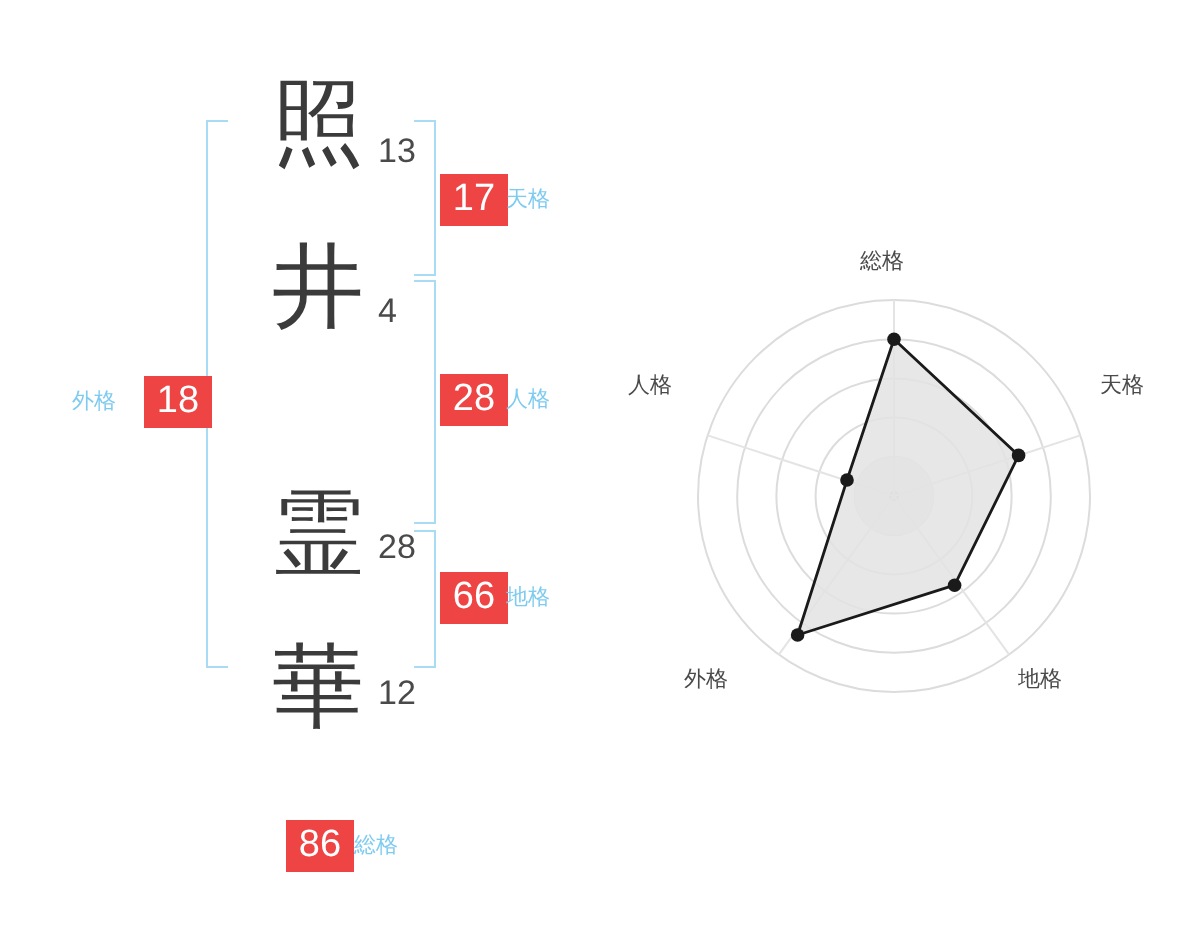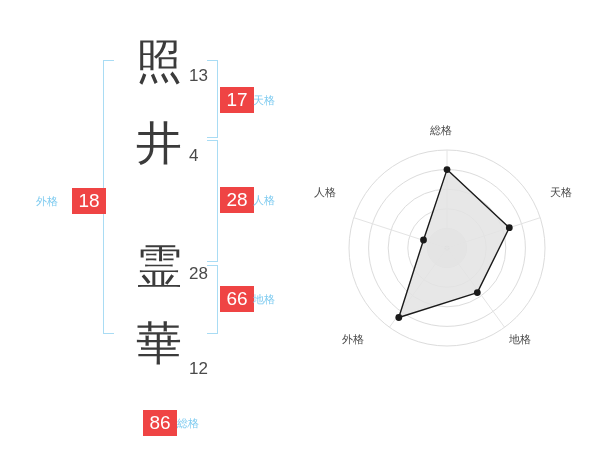--- a/index.html
+++ b/index.html
@@ -121,21 +121,21 @@
     <div class="kanji" style="left:131px; top:38px;">照</div>
     <div class="stroke-num" style="left:189px; top:66px;">13</div>
 
     <div class="kanji" style="left:131px; top:120px;">井</div>
     <div class="stroke-num" style="left:189px; top:146px;">4</div>
 
     <div class="kanji" style="left:131px; top:243px;">霊</div>
     <div class="stroke-num" style="left:189px; top:264px;">28</div>
 
     <div class="kanji" style="left:131px; top:320px;">華</div>
-    <div class="stroke-num" style="left:189px; top:359px;">12</div>
+    <div class="stroke-num" style="left:189px; top:337px;">12</div>
 
     <div class="bracket bracket-right" style="left:207px; top:60px; width:10px; height:76px;"></div>
     <div class="badge" style="left:220px; top:87px;">17</div>
     <div class="badge-label" style="left:253px; top:87px;">天格</div>
 
     <div class="bracket bracket-right" style="left:207px; top:140px; width:10px; height:120px;"></div>
     <div class="badge" style="left:220px; top:187px;">28</div>
     <div class="badge-label" style="left:253px; top:187px;">人格</div>
 
     <div class="bracket bracket-right" style="left:207px; top:265px; width:10px; height:67px;"></div>

